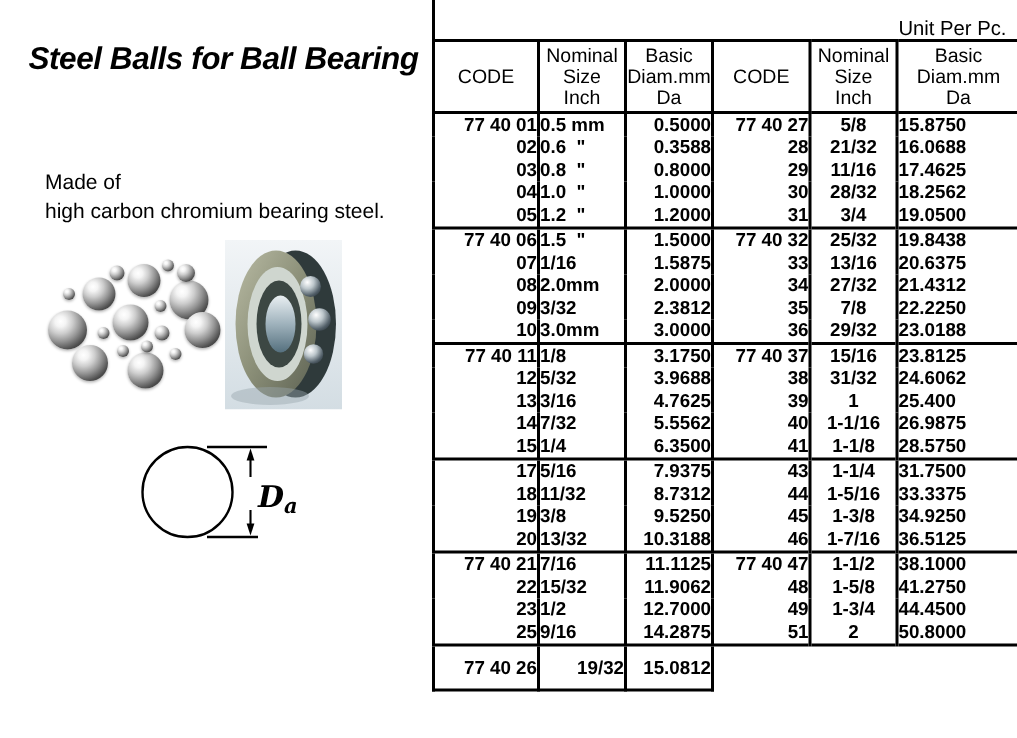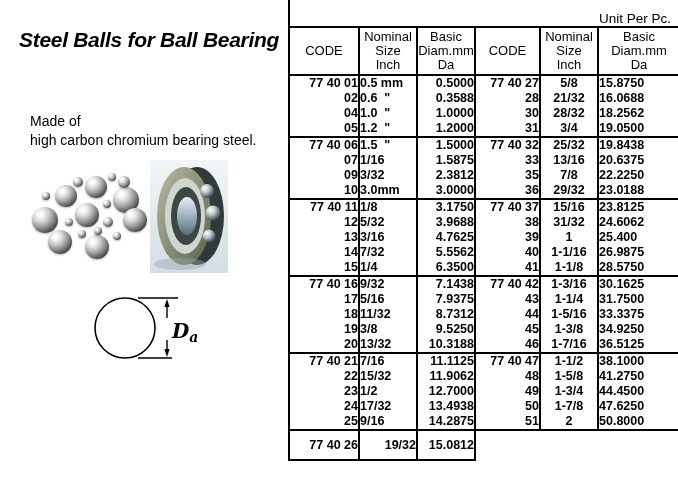--- a/index.html
+++ b/index.html
@@ -182,20 +182,28 @@
         </tr>
         <tr>
           <td class="c1">02</td>
           <td class="c2">0.6  "</td>
           <td class="c3">0.3588</td>
           <td class="c4">28</td>
           <td class="c5">21/32</td>
           <td class="c6">16.0688</td>
         </tr>
         <tr>
+          <td class="c1">03</td>
+          <td class="c2">0.8  "</td>
+          <td class="c3">0.8000</td>
+          <td class="c4">29</td>
+          <td class="c5">11/16</td>
+          <td class="c6">17.4625</td>
+        </tr>
+        <tr>
           <td class="c1">04</td>
           <td class="c2">1.0  "</td>
           <td class="c3">1.0000</td>
           <td class="c4">30</td>
           <td class="c5">28/32</td>
           <td class="c6">18.2562</td>
         </tr>
         <tr>
           <td class="c1">05</td>
           <td class="c2">1.2  "</td>
@@ -216,20 +224,28 @@
         </tr>
         <tr>
           <td class="c1">07</td>
           <td class="c2">1/16</td>
           <td class="c3">1.5875</td>
           <td class="c4">33</td>
           <td class="c5">13/16</td>
           <td class="c6">20.6375</td>
         </tr>
         <tr>
+          <td class="c1">08</td>
+          <td class="c2">2.0mm</td>
+          <td class="c3">2.0000</td>
+          <td class="c4">34</td>
+          <td class="c5">27/32</td>
+          <td class="c6">21.4312</td>
+        </tr>
+        <tr>
           <td class="c1">09</td>
           <td class="c2">3/32</td>
           <td class="c3">2.3812</td>
           <td class="c4">35</td>
           <td class="c5">7/8</td>
           <td class="c6">22.2250</td>
         </tr>
         <tr>
           <td class="c1">10</td>
           <td class="c2">3.0mm</td>
@@ -276,28 +292,20 @@
           <td class="c1">15</td>
           <td class="c2">1/4</td>
           <td class="c3">6.3500</td>
           <td class="c4">41</td>
           <td class="c5">1-1/8</td>
           <td class="c6">28.5750</td>
         </tr>
       </tbody>
       <tbody>
         <tr>
-          <td class="c1">77 40 16</td>
-          <td class="c2">9/32</td>
-          <td class="c3">7.1438</td>
-          <td class="c4">77 40 42</td>
-          <td class="c5">1-3/16</td>
-          <td class="c6">30.1625</td>
-        </tr>
-        <tr>
           <td class="c1">17</td>
           <td class="c2">5/16</td>
           <td class="c3">7.9375</td>
           <td class="c4">43</td>
           <td class="c5">1-1/4</td>
           <td class="c6">31.7500</td>
         </tr>
         <tr>
           <td class="c1">18</td>
           <td class="c2">11/32</td>
@@ -342,28 +350,20 @@
         </tr>
         <tr>
           <td class="c1">23</td>
           <td class="c2">1/2</td>
           <td class="c3">12.7000</td>
           <td class="c4">49</td>
           <td class="c5">1-3/4</td>
           <td class="c6">44.4500</td>
         </tr>
         <tr>
-          <td class="c1">24</td>
-          <td class="c2">17/32</td>
-          <td class="c3">13.4938</td>
-          <td class="c4">50</td>
-          <td class="c5">1-7/8</td>
-          <td class="c6">47.6250</td>
-        </tr>
-        <tr>
           <td class="c1">25</td>
           <td class="c2">9/16</td>
           <td class="c3">14.2875</td>
           <td class="c4">51</td>
           <td class="c5">2</td>
           <td class="c6">50.8000</td>
         </tr>
       </tbody>
       <tbody class="last">
         <tr>

